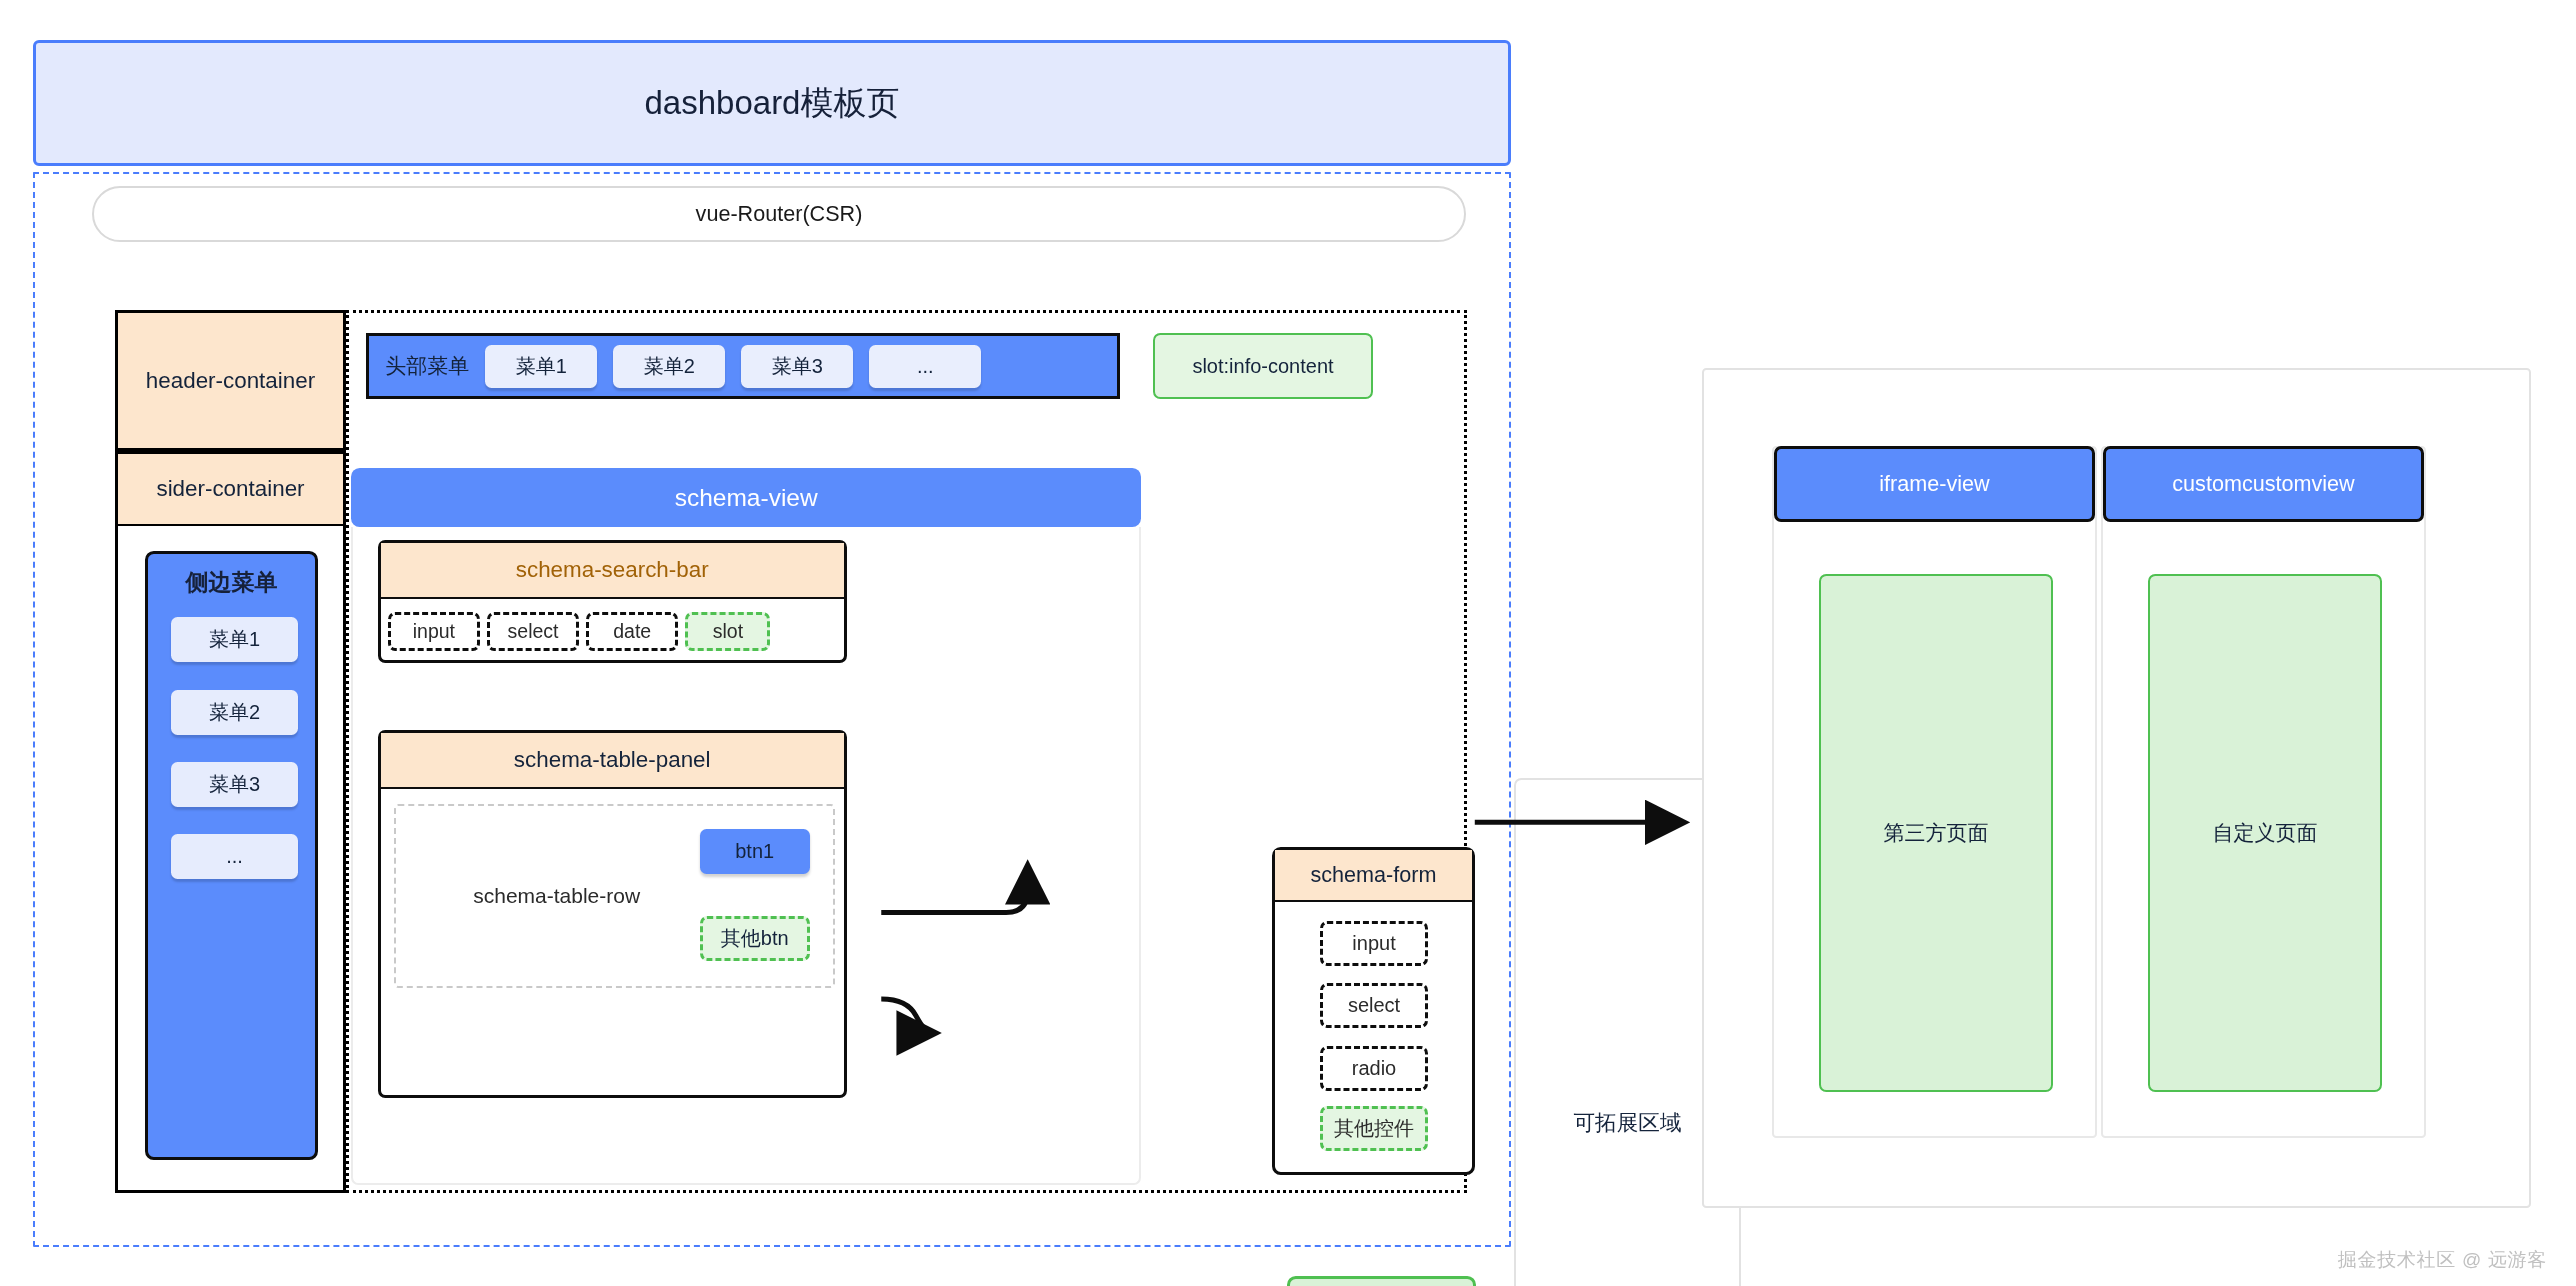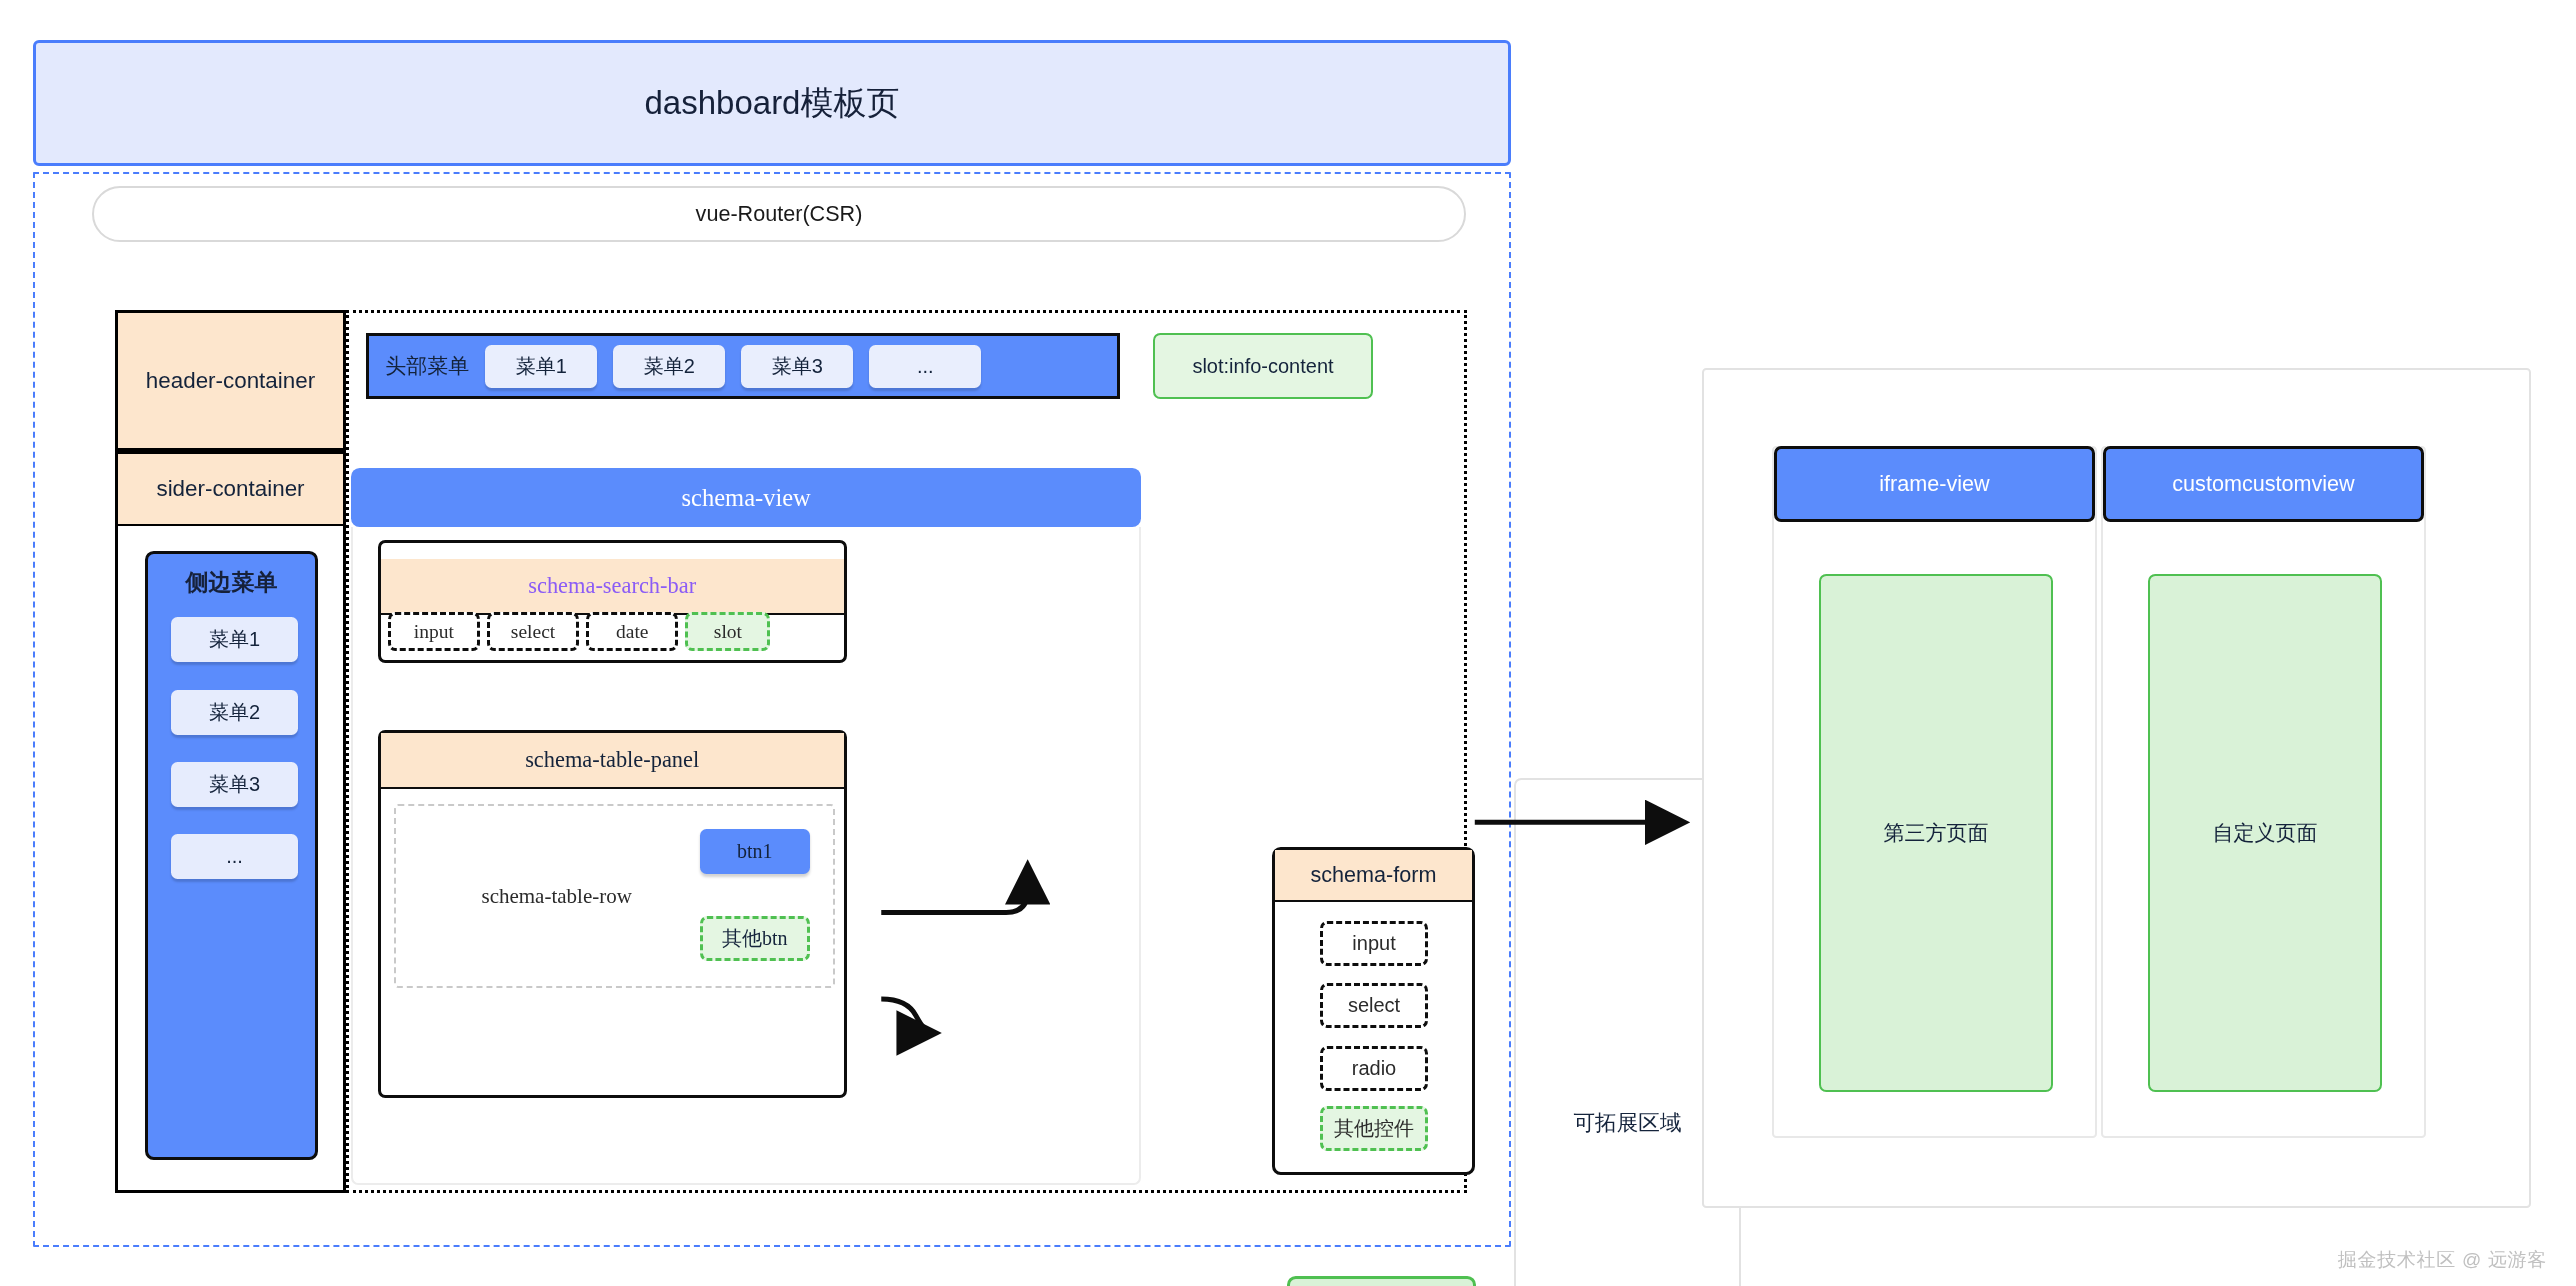--- a/index.html
+++ b/index.html
@@ -112,21 +112,21 @@
 
   #slot-info-content {
     left: 804px; top: 20px; width: 220px; height: 66px;
     background: #e4f6e2;
     border: 2.9px solid #4fc051;
     border-radius: 7.2px;
     font-size: 20px; color: #14233b;
   }
 
   
-  #schema-view-col { left: 2.2px; top: 155px; width: 790px; height: 721px; font-family: Liberation Serif, serif; }
+  #schema-view-col { left: 2.2px; top: 155px; width: 790px; height: 721px; }
   #schema-view-header {
     left: 0; top: 0; width: 790px; height: 59px;
     background: #5b8cfc;
     border-radius: 8.7px;
     font-size: 24.5px; color: #ffffff;
   }
   #schema-view-body {
     left: 0; top: 59px; width: 790px; height: 658px;
     background: #ffffff;
     border: 2.2px solid #ececec;
@@ -138,23 +138,22 @@
   #schema-search-card {
     left: 24.5px; top: 13px; width: 469px; height: 123px;
     background: #ffffff;
     border: 3.6px solid #0d0d0d;
     border-radius: 7.2px;
   }
   #schema-search-title {
     position: absolute; left: 0px; top: 0px; width: 100%; height: 56px;
     background: #fde6cd;
     display: flex; align-items: center; justify-content: center;
-    font-size: 22.4px; color: #8b5cf6;
+    font-size: 22.4px; color: #a16207;
     border-bottom: 2.9px solid #0d0d0d;
-    margin-top: 16px;
   }
   #search-controls {
     position: absolute; left: 0; top: 59px; width: 100%; height: 59px;
     display: flex; align-items: center; gap: 7.2px; padding: 0 7.2px;
   }
   .dashed-chip {
     height: 39px; min-width: 92px;
     border: 3.6px dashed #0d0d0d;
     border-radius: 7.2px;
     display: flex; align-items: center; justify-content: center;

